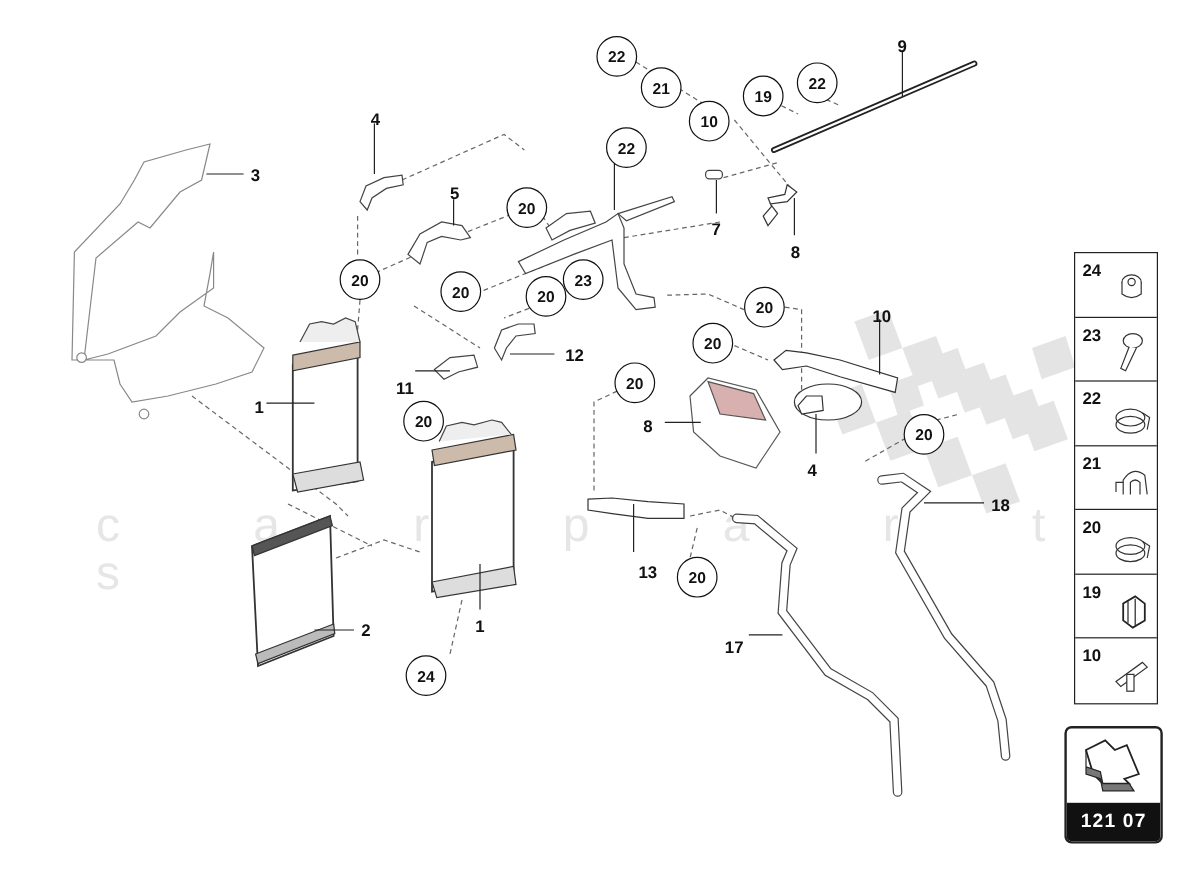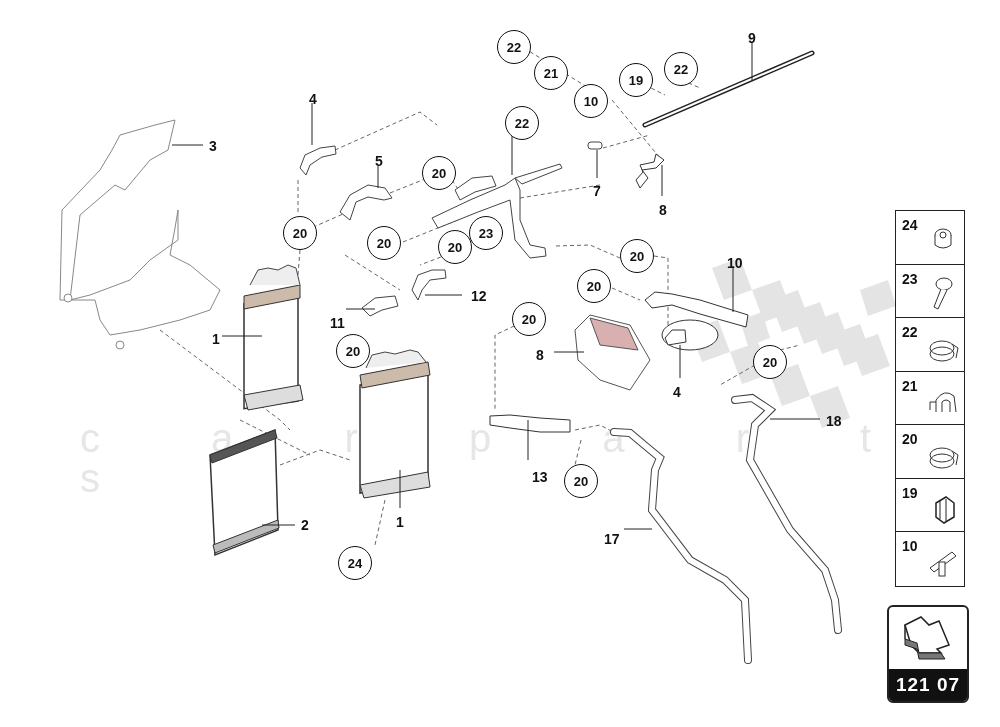--- a/index.html
+++ b/index.html
@@ -8,21 +8,21 @@
   .wm-main{position:absolute;left:70px;top:290px;font-family:"Liberation Sans",sans-serif;font-weight:bold;font-size:118px;color:#f7cfd3;letter-spacing:2px;line-height:1;}
   .wm-sub{position:absolute;left:80px;top:418px;font-family:"Liberation Sans",sans-serif;font-size:40px;color:#e6e6e6;letter-spacing:50px;line-height:1;}
   .label{position:absolute;font-family:"Liberation Sans",sans-serif;font-weight:bold;font-size:14px;color:#111;line-height:1;}
   .callout{position:absolute;width:34px;height:34px;border:1.6px solid #111;border-radius:50%;background:#fff;box-sizing:border-box;display:flex;align-items:center;justify-content:center;font-family:"Liberation Sans",sans-serif;font-weight:bold;font-size:13px;color:#111;}
   .legend{position:absolute;left:895px;top:210px;width:70px;border:1.5px solid #222;box-sizing:border-box;background:#fff;}
   .legend-row{height:53.5px;border-bottom:1.5px solid #222;position:relative;box-sizing:border-box;}
   .legend-row:last-child{border-bottom:none;}
   .legend-num{position:absolute;left:6px;top:6px;font-weight:bold;font-size:14px;color:#111;}
   .legend-icon{position:absolute;left:28px;top:10px;width:38px;height:38px;}
   .pageref{position:absolute;left:887px;top:605px;width:82px;height:98px;border:2px solid #222;border-radius:6px;box-sizing:border-box;overflow:hidden;background:#fff;}
-  .pageref-num{position:absolute;left:0;bottom:0;width:100%;height:32px;background:#111;color:#fff;font-weight:bold;font-size:19px;display:flex;align-items:center;justify-content:center;letter-spacing:1px;}
+  .pageref-num{position:absolute;left:0;bottom:0;width:100%;height:32px;background:#111;color:#fff;font-weight:bold;font-size:16px;display:flex;align-items:center;justify-content:center;letter-spacing:1px;}
   svg.layer{position:absolute;left:0;top:0;}
 </style>
 </head>
 <body>
 
 <div id="stage">
 
   <div class="wm-sub">c a r p a r t s</div>
 
   <svg class="layer" width="1000" height="727">

